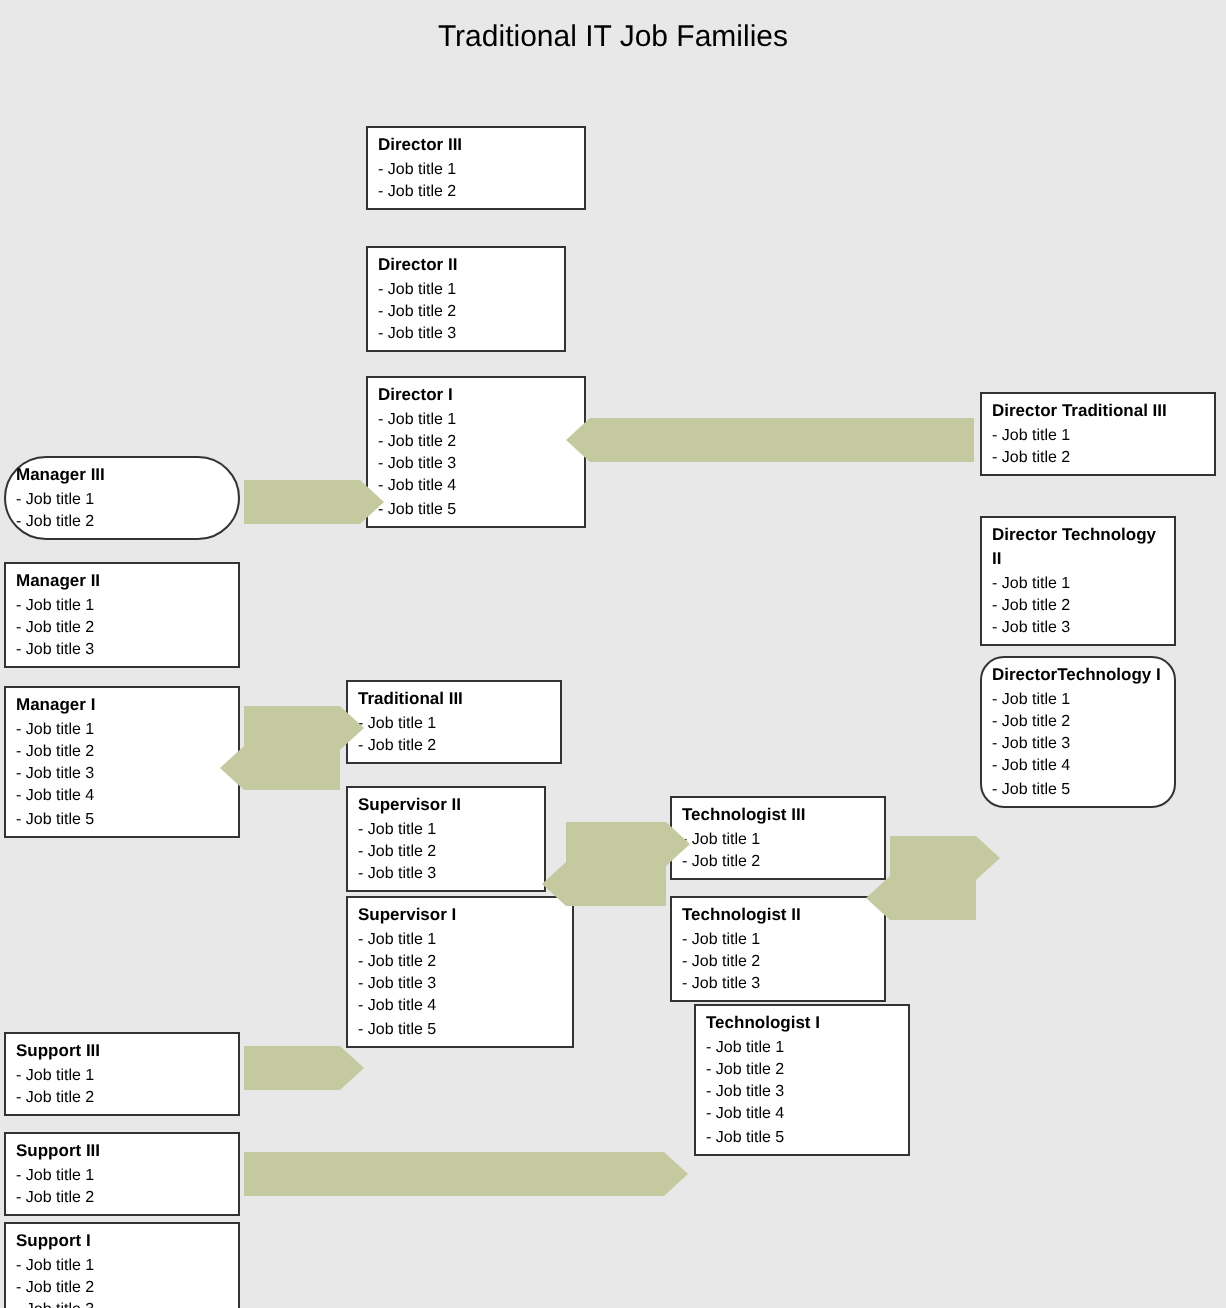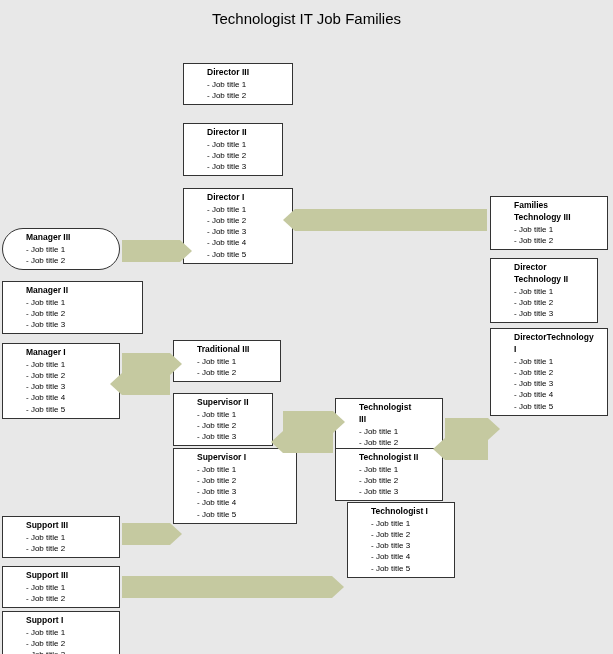--- a/index.html
+++ b/index.html
@@ -19,21 +19,21 @@
     }
     .diagram {
       position: relative;
       width: 613px;
       height: 620px;
     }
     .box {
       position: absolute;
       background: white;
       border: 1px solid #333;
-      padding: 3px 23px;
+      padding: 3px 5px;
       font-size: 8.5px;
       line-height: 1.4;
     }
     .box .box-title {
       font-weight: bold;
       font-size: 8.5px;
     }
     .box .item {
       font-size: 8px;
     }
@@ -69,21 +69,21 @@
       top: 50%;
       transform: translateY(-50%);
       border-right: 12px solid #c5c9a0;
       border-top: 11px solid transparent;
       border-bottom: 11px solid transparent;
     }
   </style>
 </head>
 <body>
 
-<div class="page-title">Technologist IT Job Families</div>
+<div class="page-title">Traditional IT Job Families</div>
 
 <div class="diagram">
 
   <div class="box" style="left:183px; top:30px; width:110px;">
     <div class="box-title">Director III</div>
     <div class="item">- Job title 1</div>
     <div class="item">- Job title 2</div>
   </div>
 
   <div class="box" style="left:183px; top:90px; width:100px;">
@@ -101,21 +101,21 @@
     <div class="item">- Job title 4</div>
     <div class="item">- Job title 5</div>
   </div>
 
   <div class="box" style="left:2px; top:195px; width:118px;border-radius:21px;">
     <div class="box-title">Manager III</div>
     <div class="item">- Job title 1</div>
     <div class="item">- Job title 2</div>
   </div>
 
-  <div class="box" style="left:2px; top:248px; width:141px;">
+  <div class="box" style="left:2px; top:248px; width:118px;">
     <div class="box-title">Manager II</div>
     <div class="item">- Job title 1</div>
     <div class="item">- Job title 2</div>
     <div class="item">- Job title 3</div>
   </div>
 
   <div class="box" style="left:2px; top:310px; width:118px;">
     <div class="box-title">Manager I</div>
     <div class="item">- Job title 1</div>
     <div class="item">- Job title 2</div>
@@ -130,21 +130,21 @@
     <div class="item">- Job title 2</div>
   </div>
 
   <div class="box" style="left:173px; top:360px; width:100px;">
     <div class="box-title">Supervisor II</div>
     <div class="item">- Job title 1</div>
     <div class="item">- Job title 2</div>
     <div class="item">- Job title 3</div>
   </div>
 
-  <div class="box" style="left:173px; top:415px; width:124px;">
+  <div class="box" style="left:173px; top:415px; width:114px;">
     <div class="box-title">Supervisor I</div>
     <div class="item">- Job title 1</div>
     <div class="item">- Job title 2</div>
     <div class="item">- Job title 3</div>
     <div class="item">- Job title 4</div>
     <div class="item">- Job title 5</div>
   </div>
 
   <div class="box" style="left:335px; top:365px; width:108px;">
     <div class="box-title">Technologist III</div>
@@ -182,33 +182,33 @@
 
   <div class="box" style="left:2px; top:578px; width:118px;">
     <div class="box-title">Support I</div>
     <div class="item">- Job title 1</div>
     <div class="item">- Job title 2</div>
     <div class="item">- Job title 3</div>
 
   </div>
 
   <div class="box" style="left:490px; top:163px; width:118px;">
-    <div class="box-title">Families Technology III</div>
-    <div class="item">- Job title 1</div>
-    <div class="item">- Job title 2</div>
-  </div>
-
-  <div class="box" style="left:490px; top:225px; width:108px;">
+    <div class="box-title">Director Traditional III</div>
+    <div class="item">- Job title 1</div>
+    <div class="item">- Job title 2</div>
+  </div>
+
+  <div class="box" style="left:490px; top:225px; width:98px;">
     <div class="box-title">Director Technology II</div>
     <div class="item">- Job title 1</div>
     <div class="item">- Job title 2</div>
     <div class="item">- Job title 3</div>
   </div>
 
-  <div class="box" style="left:490px; top:295px; width:118px;">
+  <div class="box" style="left:490px; top:295px; width:98px;border-radius:12px;">
     <div class="box-title">DirectorTechnology I</div>
     <div class="item">- Job title 1</div>
     <div class="item">- Job title 2</div>
     <div class="item">- Job title 3</div>
     <div class="item">- Job title 4</div>
     <div class="item">- Job title 5</div>
   </div>
 
   <div class="arrow-right" style="left:122px; top:207px; width:58px;"></div>
 

